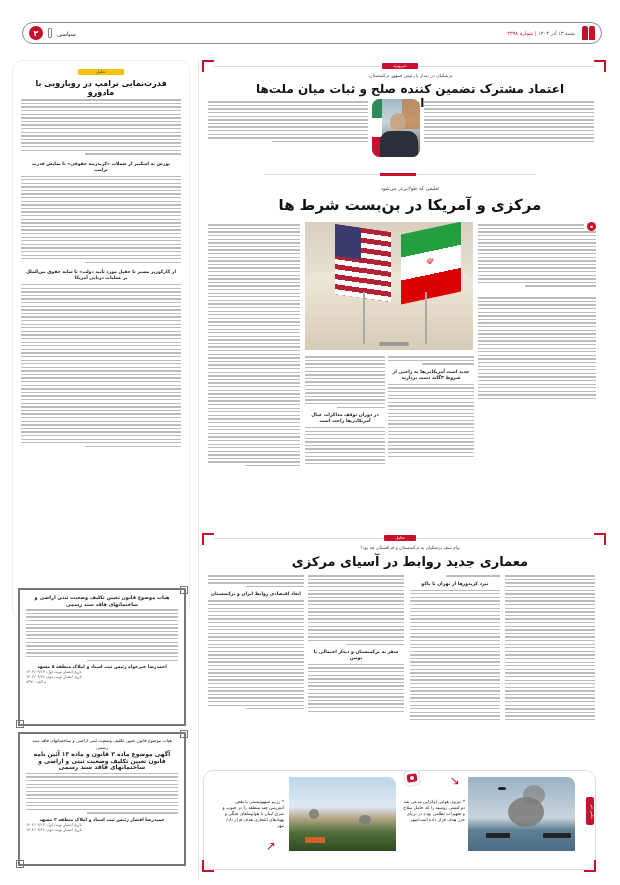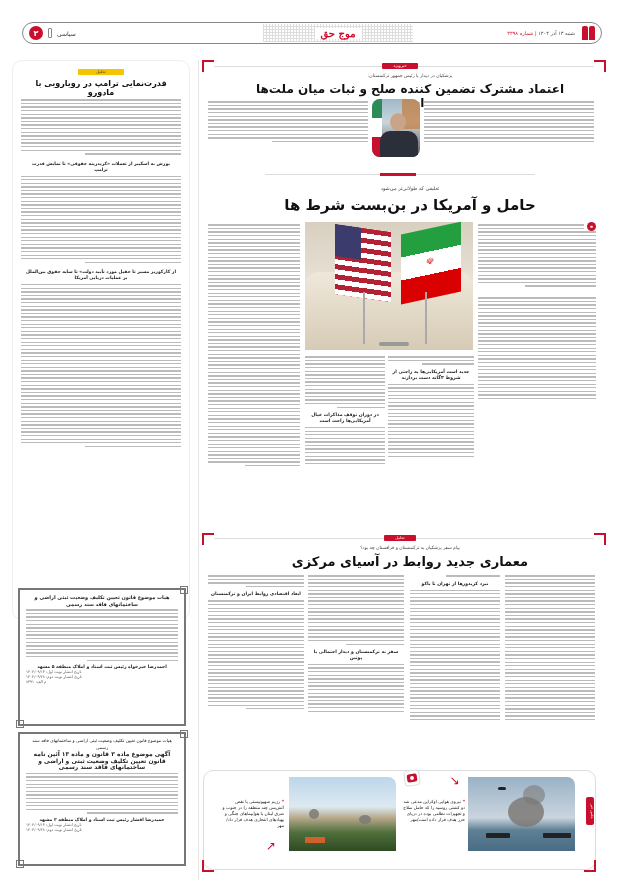--- a/index.html
+++ b/index.html
@@ -88,23 +88,20 @@
   <div class="mh-right">
     <div class="logo-icon">
         <span></span>
         <span></span>
       </div>
     <div class="mh-date">
       <span>شنبه ۱۳ آذر ۱۴۰۴</span> |
       <span class="num">شماره ۳۳۹۸</span>
     </div>
   </div>
-  <div class="mh-center">
-    <span class="mh-logo">موج حق</span>
-  </div>
   <div class="mh-left">
     <div class="page-num">۲</div>
     <div class="bottle-icon"></div>
     <div class="section-name">سیاسی</div>
   </div>
 </div>
 
 <div class="bracket" style="left:202px; top:60px; border-width:2px 0 0 2px;"></div>
 <div class="bracket" style="left:594px; top:60px; border-width:2px 2px 0 0;"></div>
 <div class="grey-line" style="left:214px; top:66px; width:380px;"></div>
@@ -145,21 +142,21 @@
     <div class="line"></div>
     <div class="line"></div>
     <div class="line"></div>
     <div class="line short"></div>
 
 </div>
 <div class="grey-line" style="left:265px; top:174px; width:270px;"></div>
 <div class="red-bar" style="left:380px; top:173px; width:36px;"></div>
 
 <div class="story-sub" style="left:260px; top:185px; width:300px; font-size:5px;">تعلیقی که طولانی‌تر می‌شود</div>
-<div class="story-title" style="left:220px; top:196px; width:380px; font-size:15px;">حامل و آمریکا در بن‌بست شرط ها</div>
+<div class="story-title" style="left:220px; top:196px; width:380px; font-size:15px;">مرکزی و آمریکا در بن‌بست شرط ها</div>
 
 <div style="position:absolute; left:478px; top:222px; width:118px;">
   <div class="red-dot-icon" style="right:0; top:0;">⚭</div>
   <div style="padding-right:12px;">
     <div class="line"></div>
       <div class="line"></div>
   </div>
   <div class="line"></div>
     <div class="line"></div>
     <div class="line"></div>

